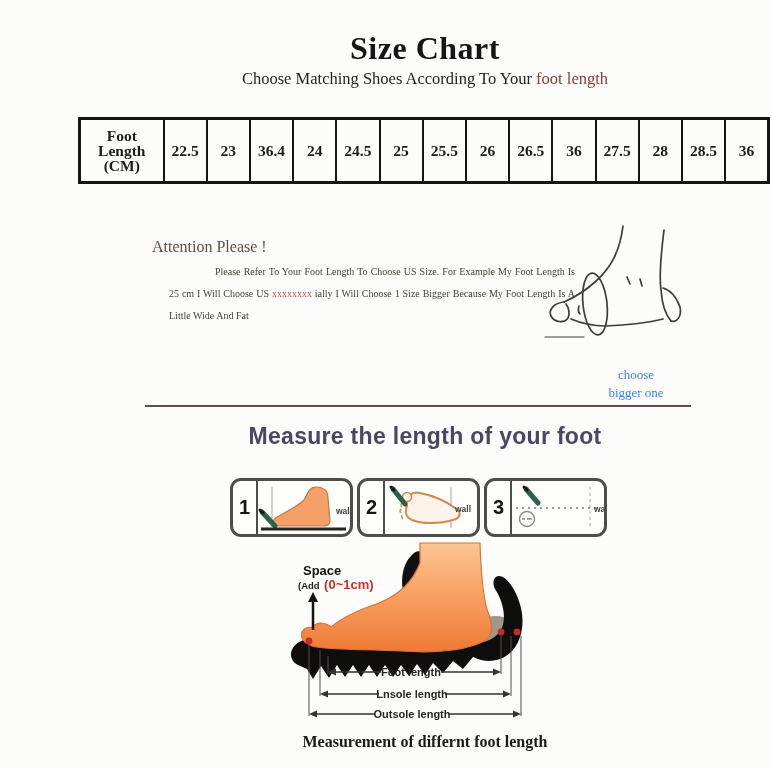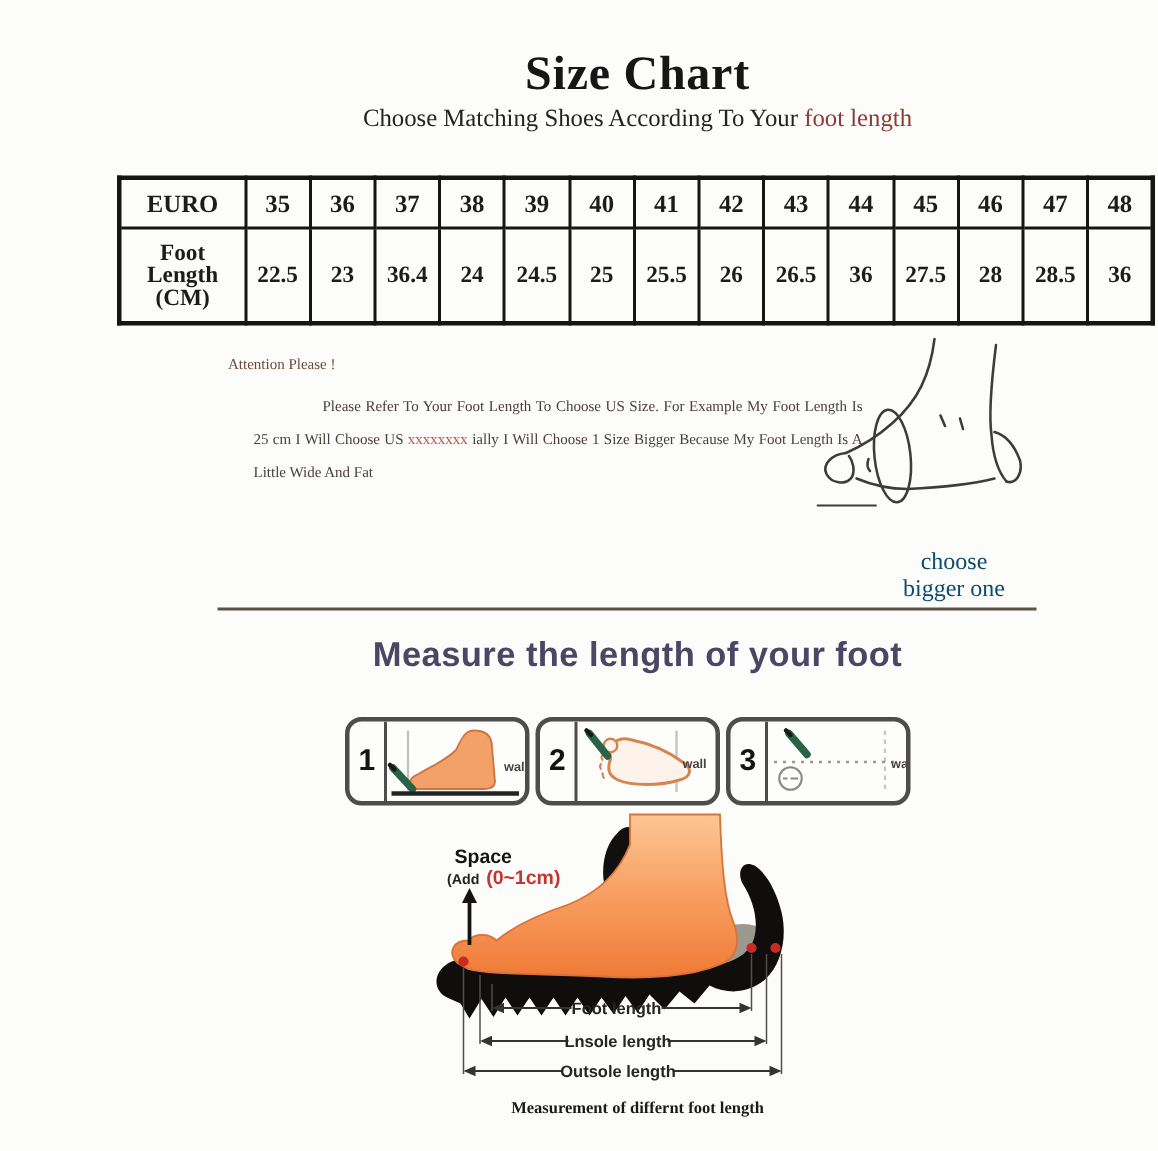--- a/index.html
+++ b/index.html
@@ -29,31 +29,31 @@
     border:2px solid #161515;text-align:center;vertical-align:middle;
     font-weight:bold;color:#1d1c1b;padding:0;
   }
   tr.r1 td{height:31px;font-size:16.5px;}
   tr.r2 td{height:61px;font-size:15.5px;}
   td.hdr{font-size:17px;}
   td.hdr2{font-size:13px;line-height:15px;}
   
   .attention-heading{
     left:152px;top:238px;width:300px;
-    font-size:10px;color:#6e4a3e;
+    font-size:16px;color:#6e4a3e;
   }
   .attention-body{
     left:150px;top:261px;width:406px;
     font-size:10px;line-height:22px;color:#494139;
     text-align:justify;text-indent:46px;margin-left:19px;
   }
   .attention-body .hl{color:#bf4f49;}
   .choose-caption{
     left:577px;top:366px;width:118px;text-align:center;
-    font-size:16px;line-height:18px;color:#0c4a6e;
+    font-size:13px;line-height:18px;color:#3b82f6;
   }
   .divider{
     left:145px;top:405px;width:546px;height:2px;background:#5d504b;
   }
   
   .measure-heading{
     left:80px;top:423px;width:690px;text-align:center;
     font-family:"Liberation Sans", sans-serif;
     font-weight:bold;font-size:23px;color:#4b4663;
     letter-spacing:.3px;
@@ -67,55 +67,38 @@
   .panel-num{
     width:23px;border-right:2px solid #4e4d4c;
     display:flex;align-items:center;justify-content:center;
     font-family:"Liberation Sans", sans-serif;
     font-weight:bold;font-size:20px;color:#141414;
   }
   .panel-canvas{flex:1;position:relative;}
   .panel-canvas svg{position:absolute;left:0;top:0;}
   .bottom-caption{
     left:80px;top:733px;width:690px;text-align:center;
-    font-size:11px;font-weight:bold;color:#1b1a19;
+    font-size:16px;font-weight:bold;color:#1b1a19;
   }
   svg text{font-family:"Liberation Sans", sans-serif;}
 </style>
 </head>
 <body>
 
 <div class="abs title">Size Chart</div>
 <div class="abs subtitle">
   <span>Choose Matching Shoes According To Your </span><span class="hl">foot length</span>
 </div>
 
 <table class="size">
   <colgroup>
     <col style="width:84px">
     <col span="14">
   </colgroup>
   <tbody>
-      <tr class="r1">
-    <td class="hdr">EURO</td>
-    <td>35</td>
-    <td>36</td>
-    <td>37</td>
-    <td>38</td>
-    <td>39</td>
-    <td>40</td>
-    <td>41</td>
-    <td>42</td>
-    <td>43</td>
-    <td>44</td>
-    <td>45</td>
-    <td>46</td>
-    <td>47</td>
-    <td>48</td>
-  </tr>
   <tr class="r2">
     <td class="hdr2">
       <div>Foot</div>
       <div>Length</div>
       <div>(CM)</div>
     </td>
     <td>22.5</td>
     <td>23</td>
     <td>36.4</td>
     <td>24</td>

